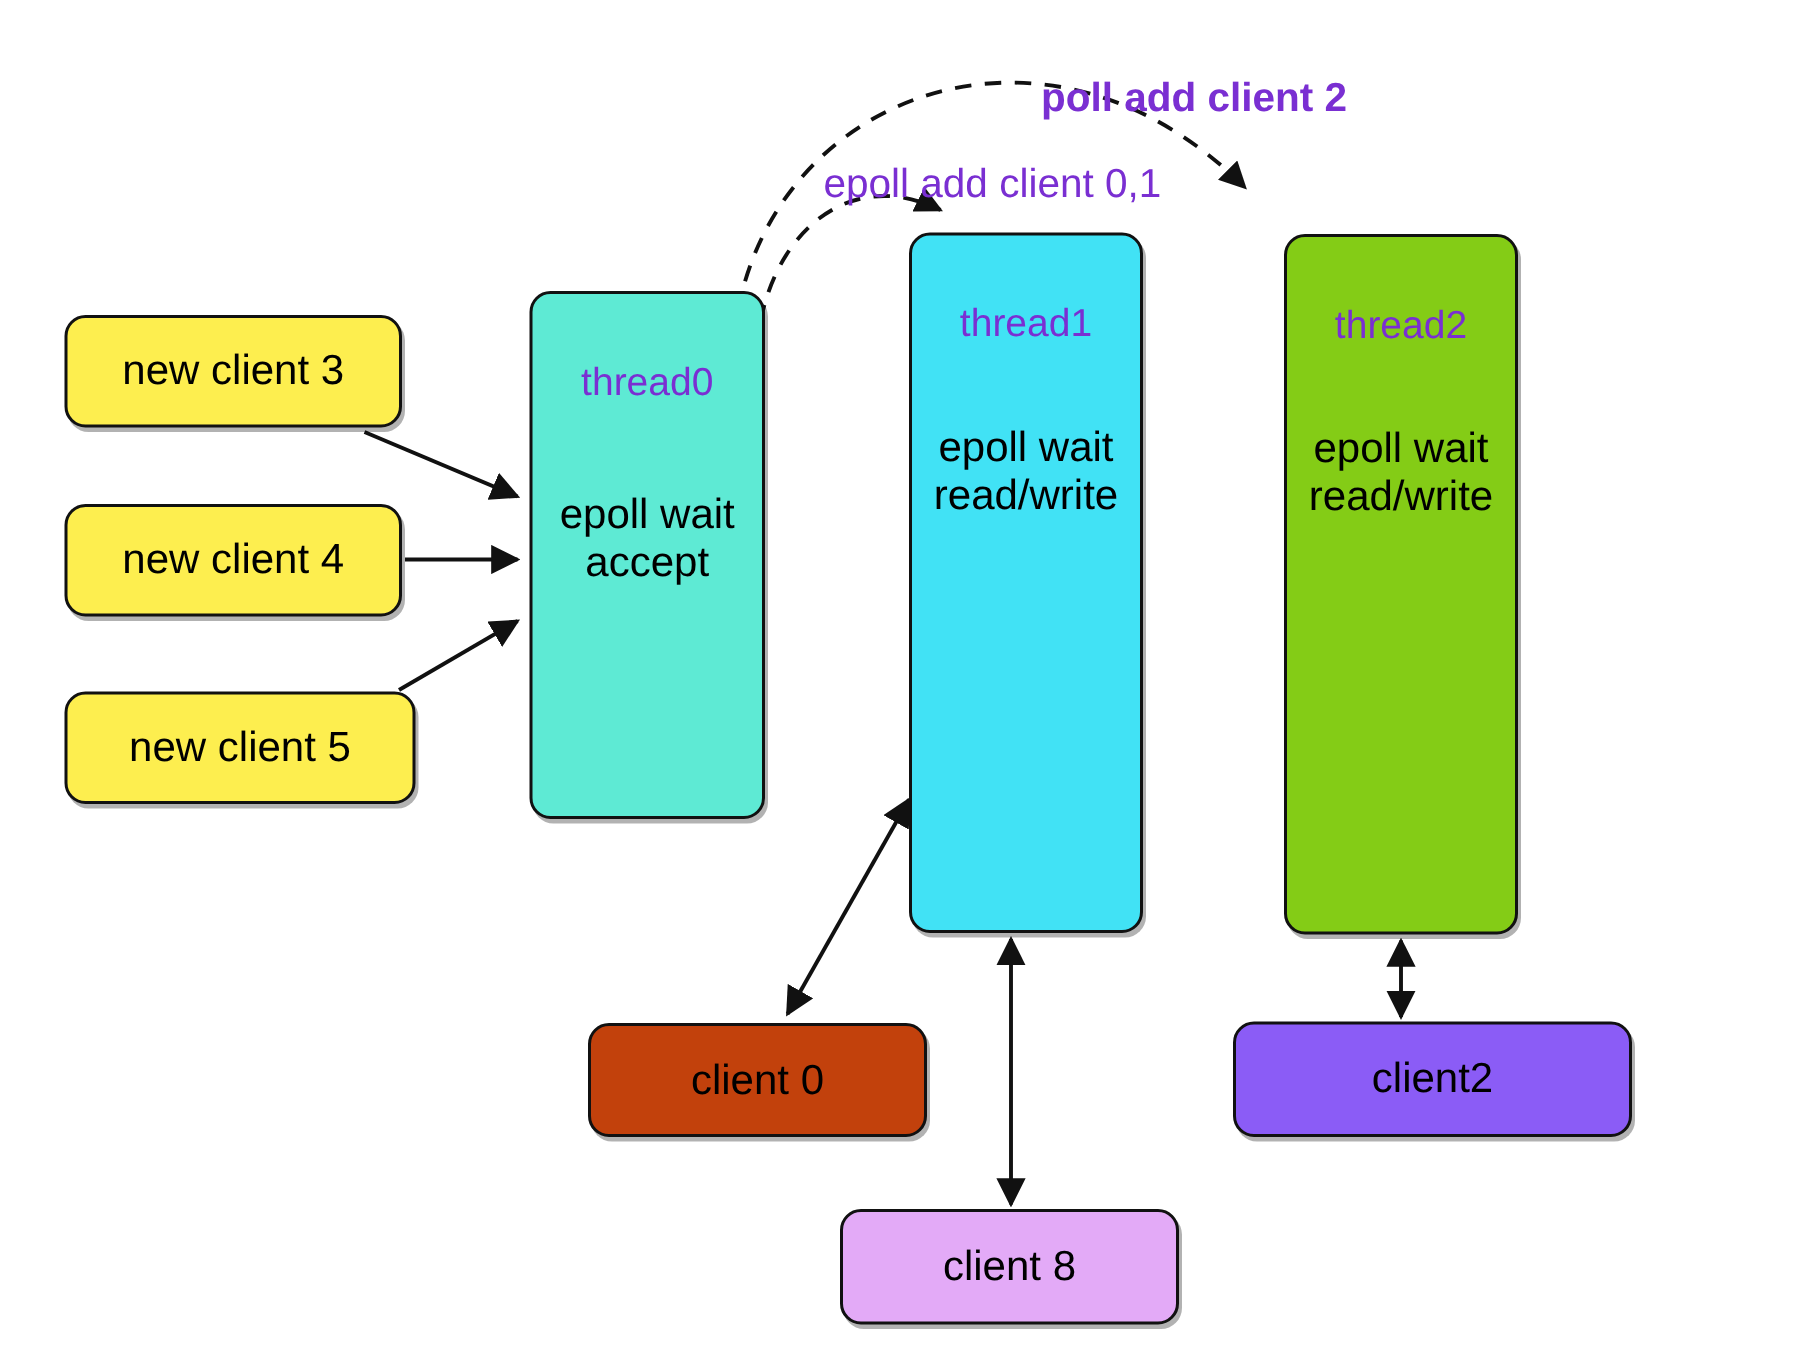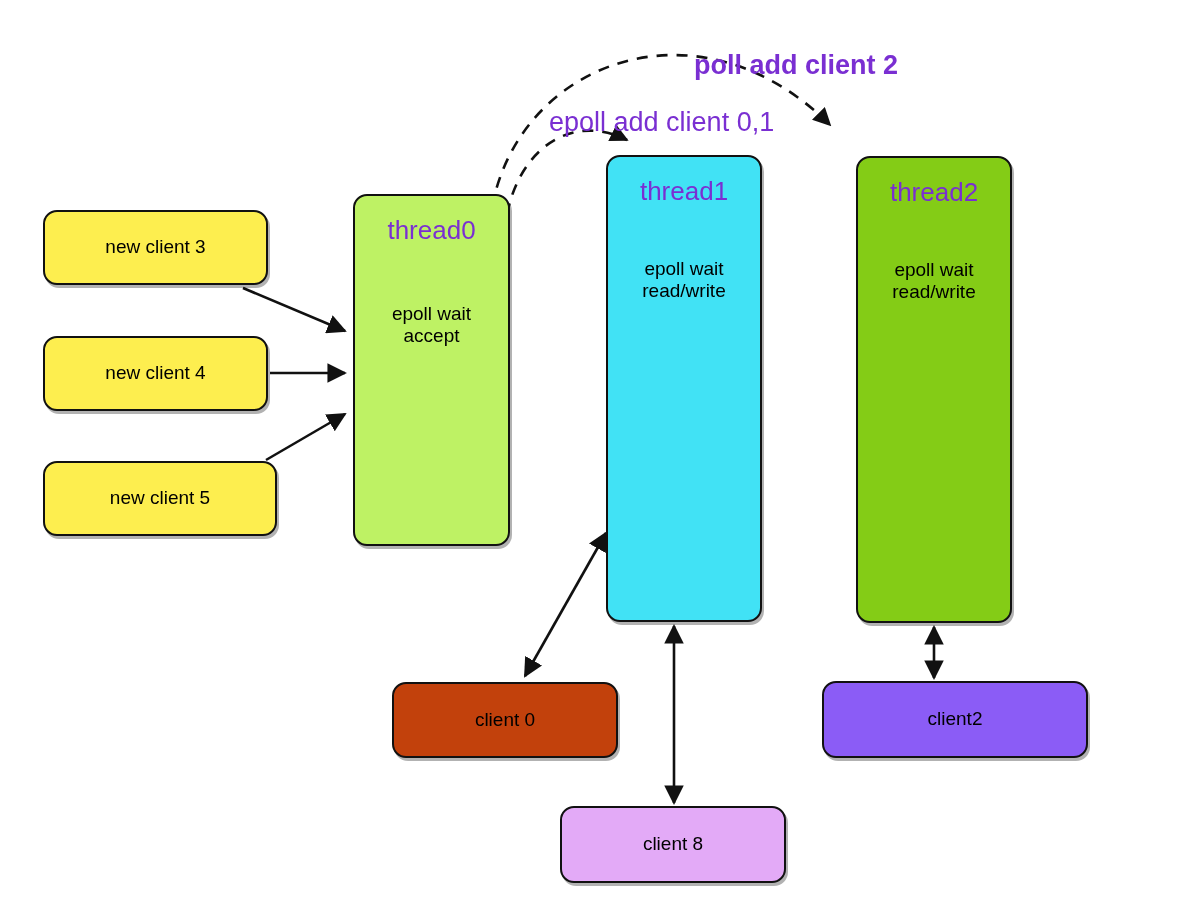--- a/index.html
+++ b/index.html
@@ -40,26 +40,26 @@
   .node.client-node,
   .node.source-node {
     justify-content: center;
   }
   .node-title {
     color: #7a2fd2;
     font-size: 26px;
     line-height: 1.1;
   }
   .node-body {
-    font-size: 19px;
+    font-size: 28px;
     line-height: 1.16;
     white-space: pre-line;
   }
   .thread-node {
-    padding-top: 20px;
+    padding-top: 44px;
   }
   .thread-node .node-body {
     margin-top: 52px;
   }
   #thread0 .node-body { margin-top: 58px; }
   .edge-label {
     position: absolute;
     color: #7a2fd2;
     font-size: 27px;
     line-height: 1.1;
@@ -104,21 +104,21 @@
   <div class="node source-node" id="src0" style="left: 43px; top: 210px; width: 225px; height: 75px; background: rgb(253, 238, 79);">
     <span class="node-body">new client 3</span>
   </div>
   <div class="node source-node" id="src1" style="left: 43px; top: 336px; width: 225px; height: 75px; background: rgb(253, 238, 79);">
     <span class="node-body">new client 4</span>
   </div>
   <div class="node source-node" id="src2" style="left: 43px; top: 461px; width: 234px; height: 75px; background: rgb(253, 238, 79);">
     <span class="node-body">new client 5</span>
   </div>
 
-  <div class="node thread-node" id="thread0" style="left: 353px; top: 194px; width: 157px; height: 352px; background: #bef264;">
+  <div class="node thread-node" id="thread0" style="left: 353px; top: 194px; width: 157px; height: 352px; background: #5eead4;">
     <span class="node-title">thread0</span>
     <span class="node-body">epoll wait
 accept</span>
   </div>
   <div class="node thread-node" id="thread1" style="left: 606px; top: 155px; width: 156px; height: 467px; background: rgb(65, 226, 245);">
     <span class="node-title">thread1</span>
     <span class="node-body">epoll wait
 read/write</span>
   </div>
   <div class="node thread-node" id="thread2" style="left: 856px; top: 156px; width: 156px; height: 467px; background: #84cc16;">

